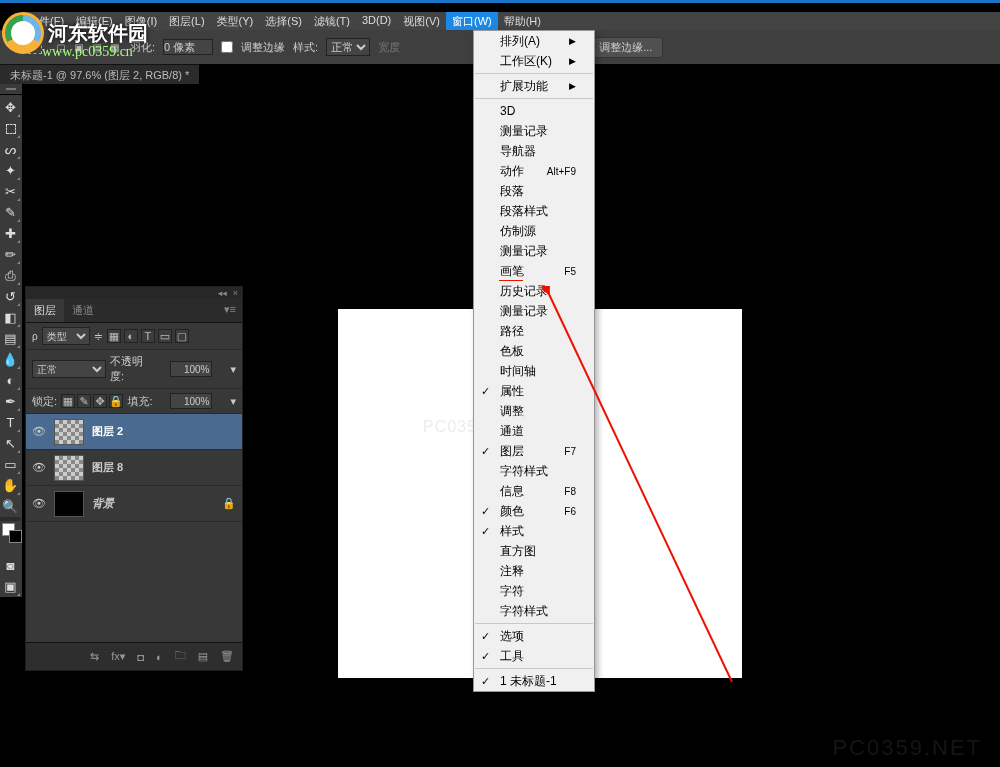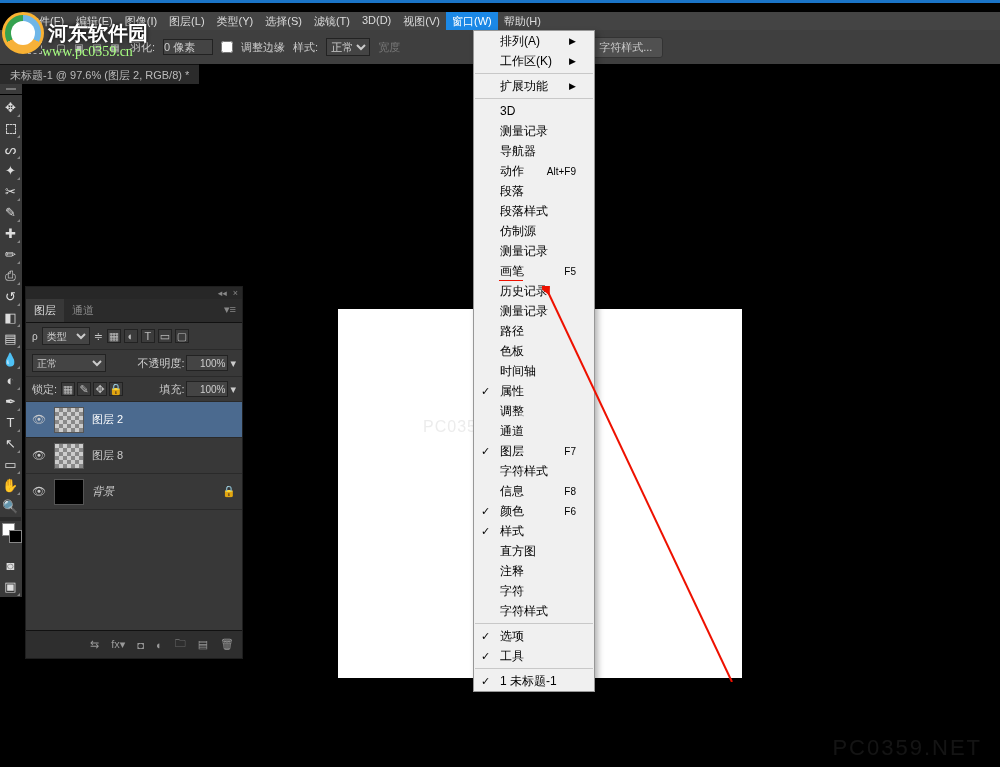--- a/index.html
+++ b/index.html
@@ -205,21 +205,21 @@
     width: 14px; height: 14px;
     border: 1px solid #222;
     background: #3c3c3c;
     display: flex;
     align-items: center;
     justify-content: center;
   }
   .panel-row .pct {
     display: flex;
     align-items: center;
-    gap: 2px;
+    gap: 18px;
     margin-left: auto;
   }
   .panel-row .pct input {
     background: #444;
     border: 1px solid #222;
     color: #ccc;
     width: 42px;
     height: 16px;
     font-size: 10px;
     text-align: right;
@@ -251,20 +251,21 @@
     height: 26px;
     border: 1px solid #555;
     background:
       repeating-conic-gradient(#888 0% 25%, #ccc 0% 50%) 0 0/8px 8px;
   }
   .thumb.solid {
     background: #000;
   }
   .layer-name {
     flex: 1;
+    font-weight: bold;
   }
   .layer-name.italic { font-style: italic; }
   .lock {
     color: #bbb;
   }
   .panel-footer {
     display: flex;
     justify-content: flex-end;
     align-items: center;
     gap: 12px;
@@ -441,21 +442,21 @@
     <span>▤</span>
     <span>▦</span>
   </span>
   <span>羽化:</span>
   <input type="text" value="0 像素" style="">
   <input type="checkbox" style="">
   <span>调整边缘</span>
   <span>样式:</span>
   <select><option>正常</option></select>
   <span style="color:#777">宽度</span>
-  <button class="options-button" style="margin-left:180px">字符样式...</button>
+  <button class="options-button" style="margin-left:180px">调整边缘...</button>
 </div>
 
 <div class="doc-tab">未标题-1 @ 97.6% (图层 2, RGB/8) *</div>
 
 <div class="canvas-area">
   <div class="canvas-bg"></div>
   <div class="white-doc"></div>
 </div>
 
 <div class="tool-grabby"></div>

